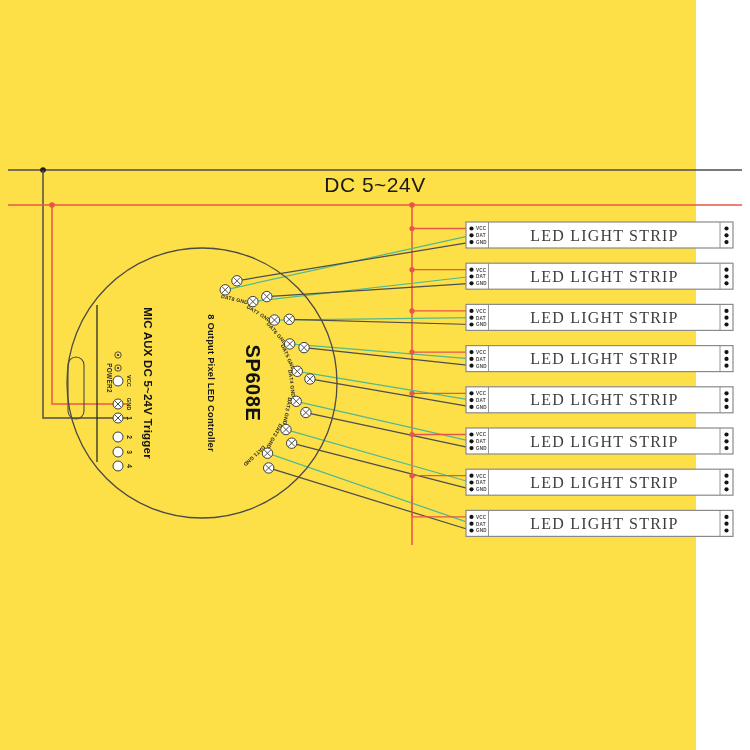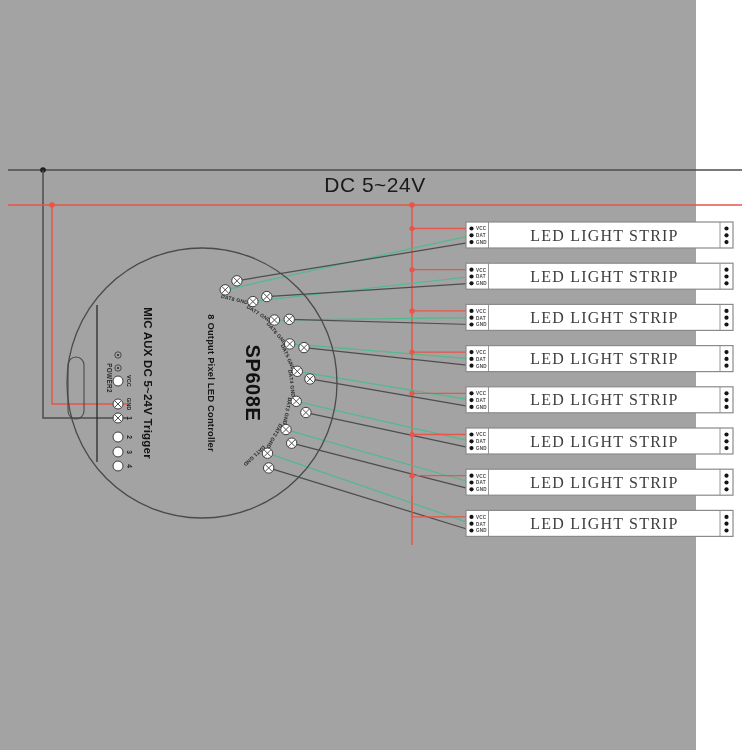--- a/index.html
+++ b/index.html
@@ -5,21 +5,21 @@
 <style>
   html,body{margin:0;padding:0;background:#ffffff;}
   body{
     width:750px;height:750px;
     font-family:"Liberation Sans", sans-serif;
     overflow:hidden;
   }
   #stage{
     position:relative;
     width:696px;height:750px;
-    background:#a3a3a3;
+    background:#fde047;
   }
   svg#diagram{
     position:absolute;left:0;top:0;
     width:750px;height:750px;
     display:block;
   }
   .ttl{
     font-family:"Liberation Sans", sans-serif;
     font-size:21px;
     fill:#1a1a1a;

